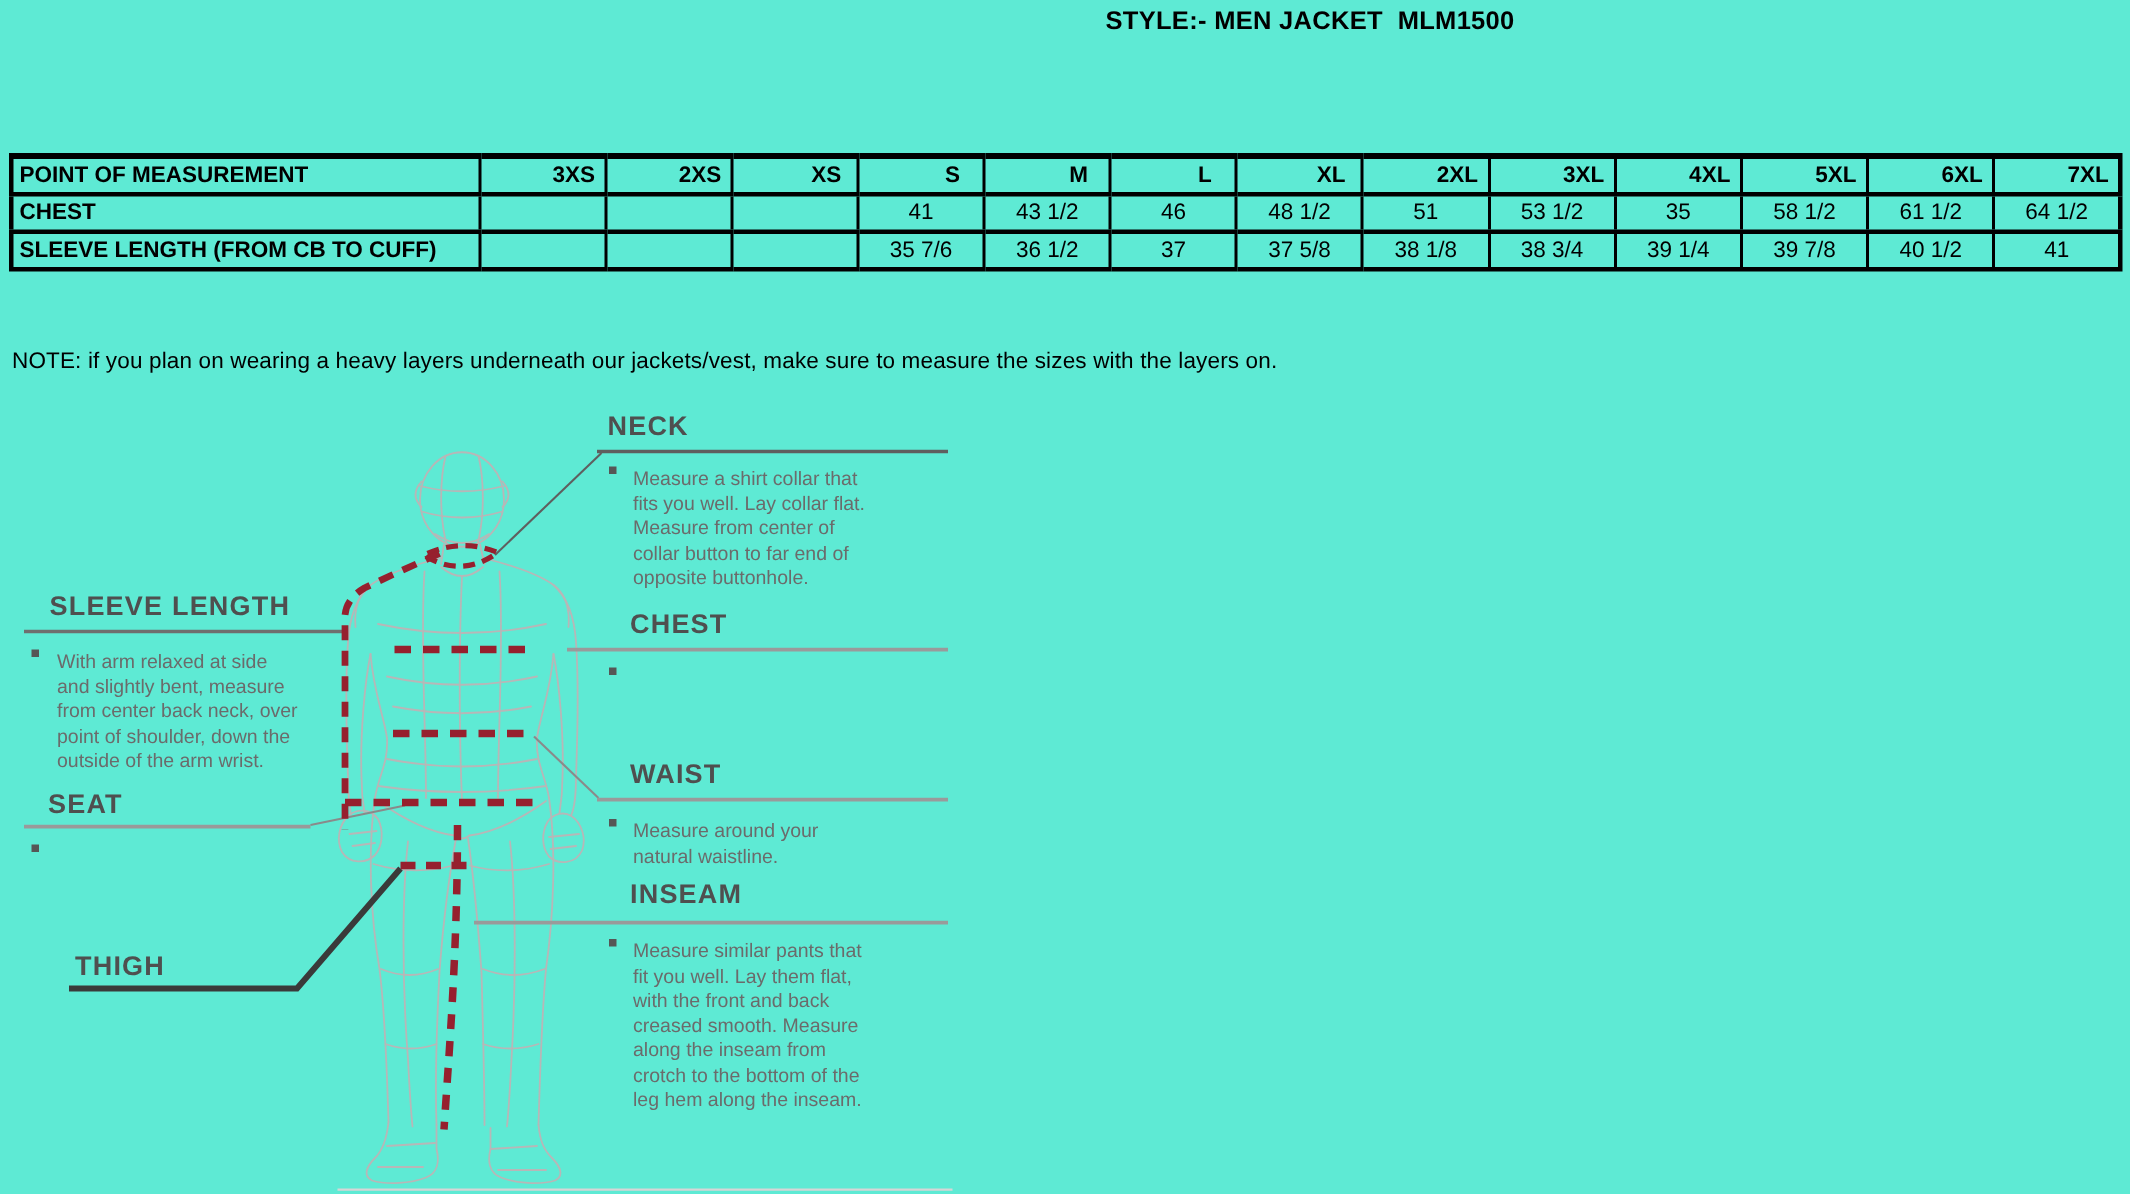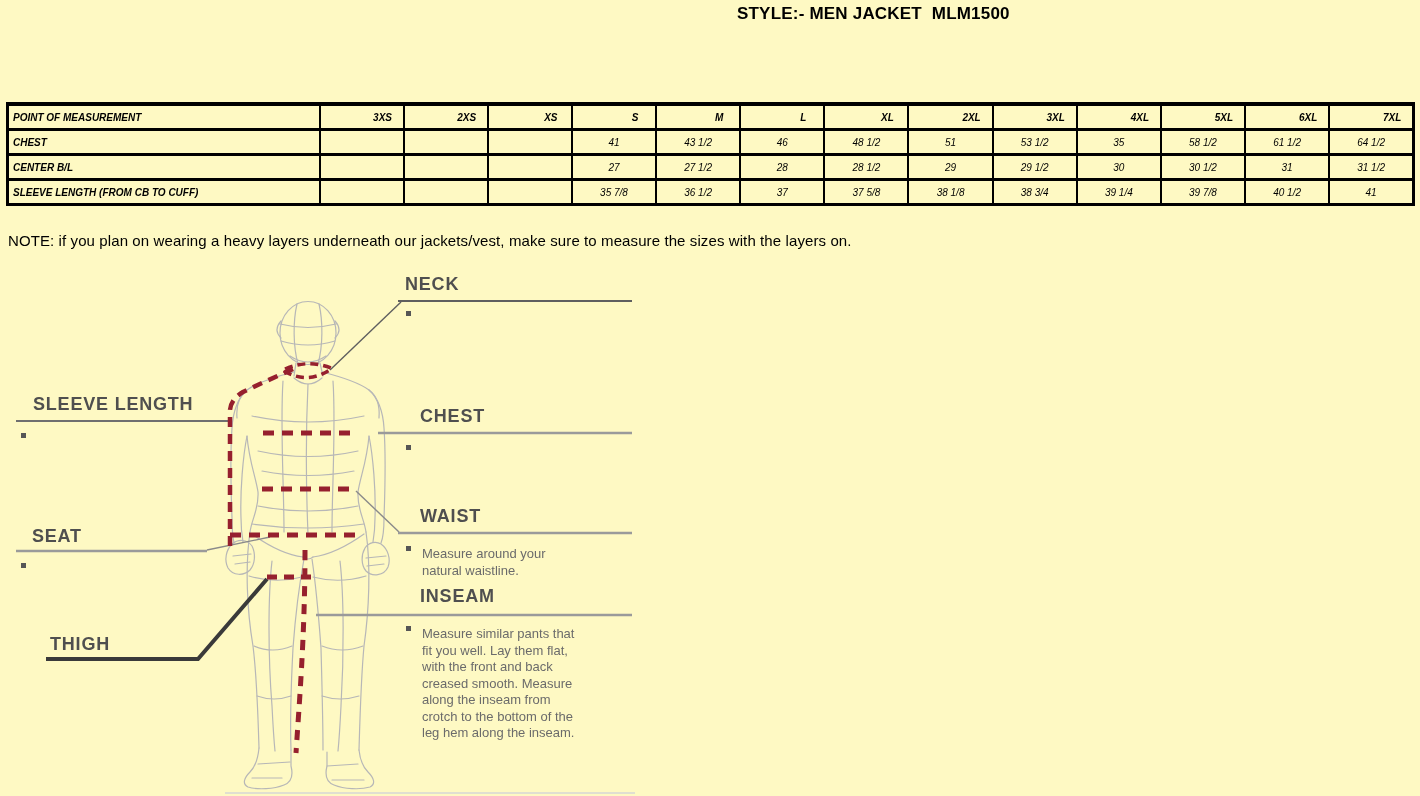--- a/index.html
+++ b/index.html
@@ -1,34 +1,34 @@
 <!DOCTYPE html>
 <html><head>
 <meta charset="utf-8">
 <style>
   html,body{margin:0;padding:0;background:#fff;}
   .page{
-    position:relative;width:1420px;height:796px;background:#fef9c3;overflow:hidden;
+    position:relative;width:1420px;height:796px;background:#5eead4;overflow:hidden;
     font-family:"Liberation Sans", sans-serif;color:#000;
   }
   .page-title{
     position:absolute;left:737px;top:4px;font-size:17px;font-weight:bold;
     white-space:pre;letter-spacing:.2px;color:#000;
   }
   
   .table-wrap{position:absolute;left:6px;top:102px;width:1409px;}
   table.size-table{
     border-collapse:collapse;table-layout:fixed;width:100%;
     border:3px solid #000;
   }
   table.size-table th, table.size-table td{
     border-left:2px solid #000;border-right:2px solid #000;
     border-top:3px solid #000;border-bottom:3px solid #000;
-    height:20px;padding:1px 3px;font-size:10px;line-height:1.1;
-    text-align:center;vertical-align:middle;overflow:hidden;white-space:nowrap;font-style:italic;
+    height:20px;padding:1px 3px;font-size:15px;line-height:1.1;
+    text-align:center;vertical-align:middle;overflow:hidden;white-space:nowrap;
   }
   table.size-table thead th{font-weight:bold;border-top:4px solid #000;padding-left:45px;}
   table.size-table th:first-child, table.size-table td:first-child{text-align:left;padding-left:4px;}
   table.size-table td.rowlabel{font-weight:bold;}
   
   .note-text{
     position:absolute;left:8px;top:232px;font-size:15px;font-weight:normal;
     letter-spacing:.1px;color:#000;
   }
   
@@ -88,41 +88,25 @@
             <td>46</td>
             <td>48 1/2</td>
             <td>51</td>
             <td>53 1/2</td>
             <td>35</td>
             <td>58 1/2</td>
             <td>61 1/2</td>
             <td>64 1/2</td>
           </tr>
           <tr>
-            <td class="rowlabel">CENTER B/L</td>
-            <td></td>
-            <td></td>
-            <td></td>
-            <td>27</td>
-            <td>27 1/2</td>
-            <td>28</td>
-            <td>28 1/2</td>
-            <td>29</td>
-            <td>29 1/2</td>
-            <td>30</td>
-            <td>30 1/2</td>
-            <td>31</td>
-            <td>31 1/2</td>
-          </tr>
-          <tr>
             <td class="rowlabel">SLEEVE LENGTH (FROM CB TO CUFF)</td>
             <td></td>
             <td></td>
             <td></td>
-            <td>35 7/8</td>
+            <td>35 7/6</td>
             <td>36 1/2</td>
             <td>37</td>
             <td>37 5/8</td>
             <td>38 1/8</td>
             <td>38 3/4</td>
             <td>39 1/4</td>
             <td>39 7/8</td>
             <td>40 1/2</td>
             <td>41</td>
           </tr>
@@ -224,20 +208,25 @@
         <line x1="263" y1="167" x2="357" y2="167" stroke-width="5" stroke-dasharray="11 8"></line>
         <line x1="262" y1="223" x2="356" y2="223" stroke-width="5" stroke-dasharray="11 8"></line>
         <line x1="230" y1="269" x2="360" y2="269" stroke-width="5" stroke-dasharray="11 8"></line>
         <line x1="267" y1="311" x2="318" y2="311" stroke-width="5" stroke-dasharray="10 7"></line>
         <path d="M305,284 C305,370 299,440 296,487" stroke-width="5" stroke-dasharray="10 8"></path>
       </g>
     </svg>
 
     <span class="label-heading" style="left:405px;top:8px">NECK</span>
     <span class="bullet-square" style="left:406px;top:45px"></span>
+    <p class="label-text" style="left:422px;top:32px;width:190px">Measure a shirt collar that
+fits you well. Lay collar flat.
+Measure from center of
+collar button to far end of
+opposite buttonhole.</p>
 
     <span class="label-heading" style="left:420px;top:140px">CHEST</span>
     <span class="bullet-square" style="left:406px;top:179px"></span>
 
     <span class="label-heading" style="left:420px;top:240px">WAIST</span>
     <span class="bullet-square" style="left:406px;top:280px"></span>
     <p class="label-text" style="left:422px;top:267px;width:190px">Measure around your
 natural waistline.</p>
 
     <span class="label-heading" style="left:420px;top:320px">INSEAM</span>
@@ -245,20 +234,25 @@
     <p class="label-text" style="left:422px;top:347px;width:195px">Measure similar pants that
 fit you well. Lay them flat,
 with the front and back
 creased smooth. Measure
 along the inseam from
 crotch to the bottom of the
 leg hem along the inseam.</p>
 
     <span class="label-heading" style="left:33px;top:128px">SLEEVE LENGTH</span>
     <span class="bullet-square" style="left:21px;top:167px"></span>
+    <p class="label-text" style="left:38px;top:154px;width:200px">With arm relaxed at side
+and slightly bent, measure
+from center back neck, over
+point of shoulder, down the
+outside of the arm wrist.</p>
 
     <span class="label-heading" style="left:32px;top:260px">SEAT</span>
     <span class="bullet-square" style="left:21px;top:297px"></span>
 
     <span class="label-heading" style="left:50px;top:368px">THIGH</span>
 
   </div>
 </div>
 
 </body></html>

